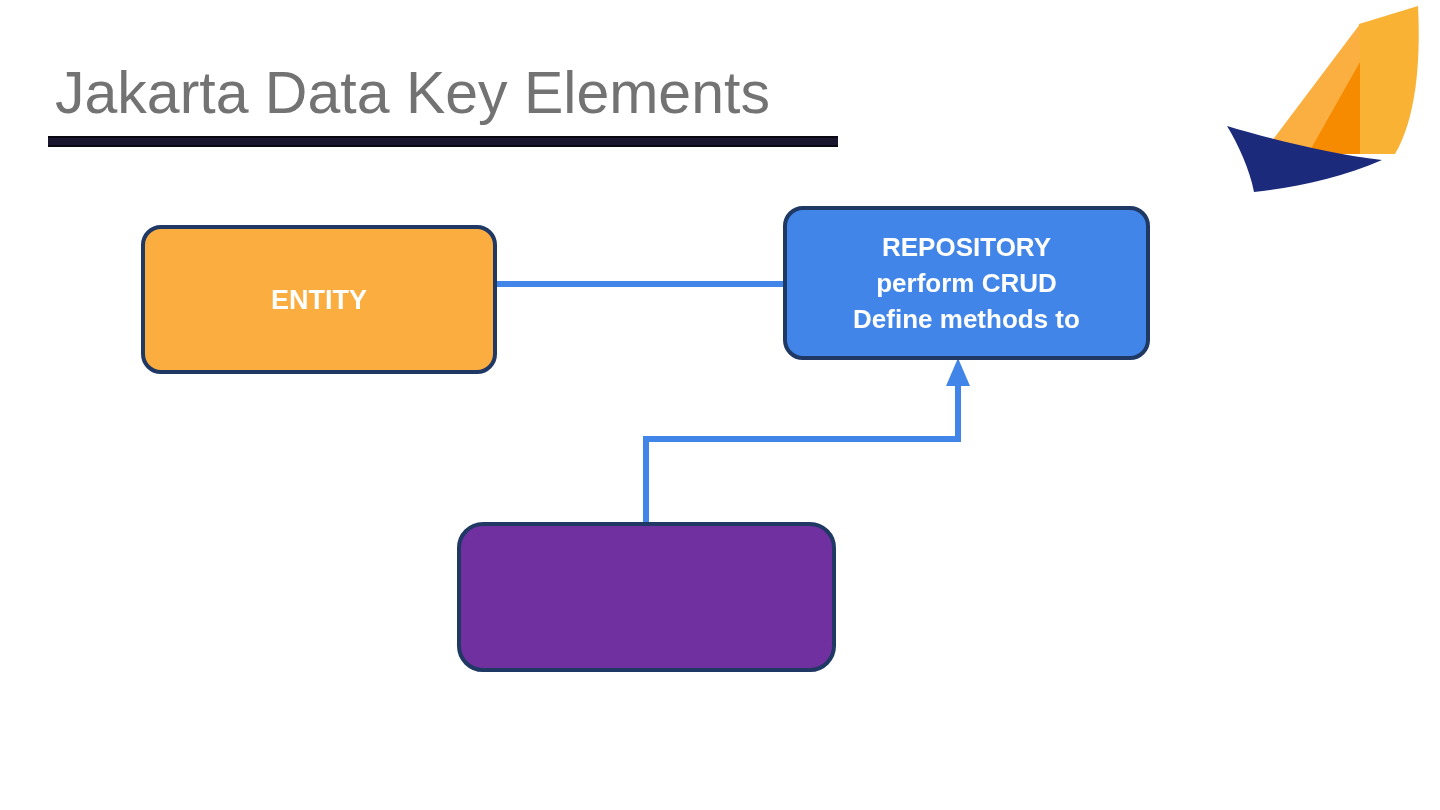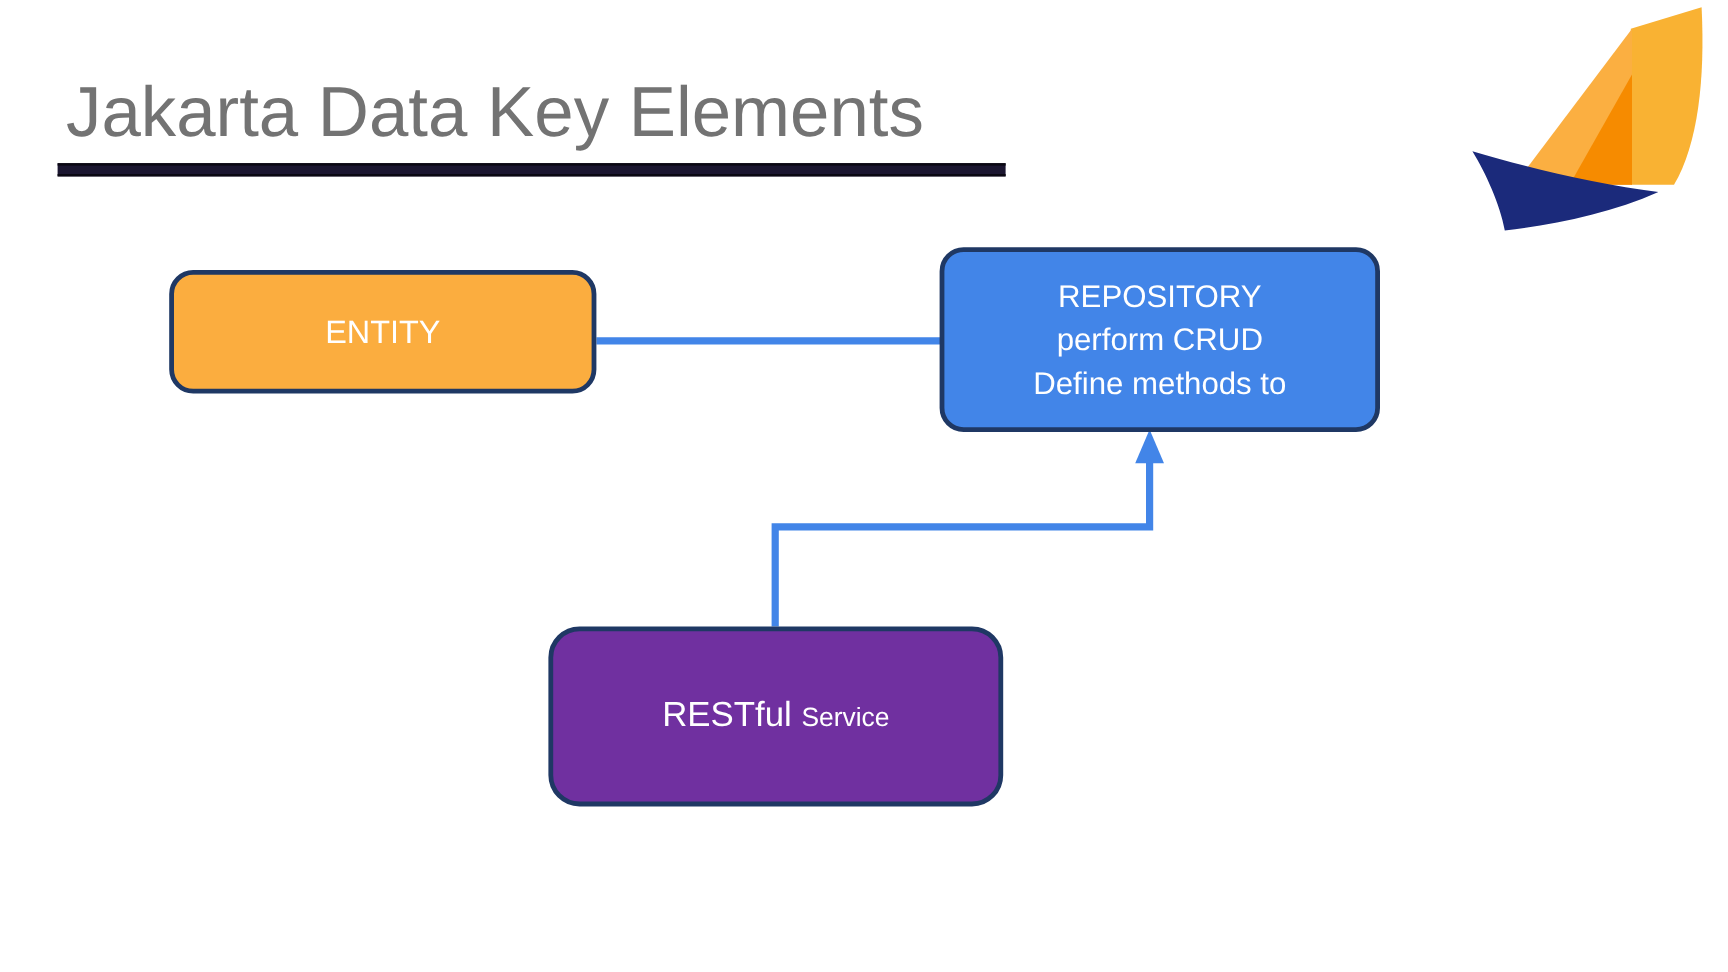--- a/index.html
+++ b/index.html
@@ -59,30 +59,31 @@
     display: flex;
     align-items: center;
     justify-content: center;
     text-align: center;
     color: #ffffff;
   }
   .node .lines {
     width: 100%;
     padding: 0 10px;
     box-sizing: border-box;
+    font-weight: bold;
   }
   .node .line {
     display: block;
   }
 
   #node-entity {
     left: 141px;
     top: 225px;
     width: 356px;
-    height: 103px;
+    height: 149px;
     background: #fbad3f;
     border-radius: 20px;
   }
   #node-entity .line {
     font-size: 27px;
     line-height: 34px;
   }
 
   #node-repository {
     left: 783px;
@@ -164,17 +165,16 @@
   <div class="node" id="node-repository">
     <div class="lines">
       <span class="line">REPOSITORY</span>
       <span class="line">perform CRUD</span>
       <span class="line">Define methods to</span>
     </div>
   </div>
 
   <div class="node" id="node-restful">
     <div class="lines">
-      <span class="line"><span>RESTful</span><span> </span><span class="small">Service</span></span>
     </div>
   </div>
 
 </div>
 
 </body></html>

